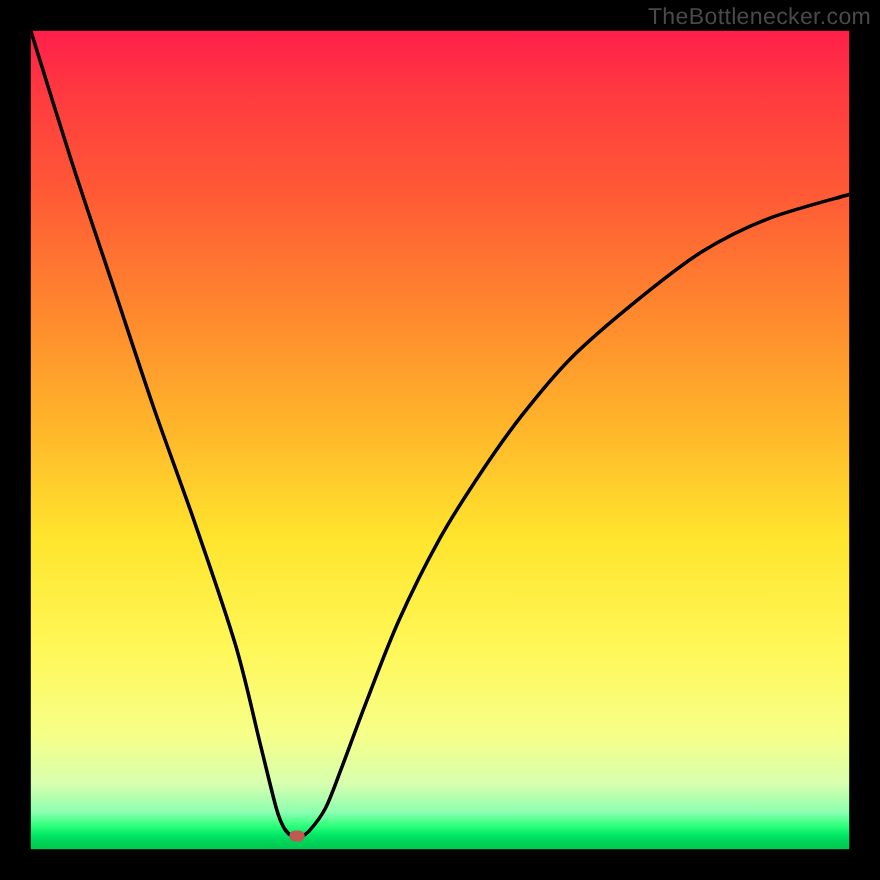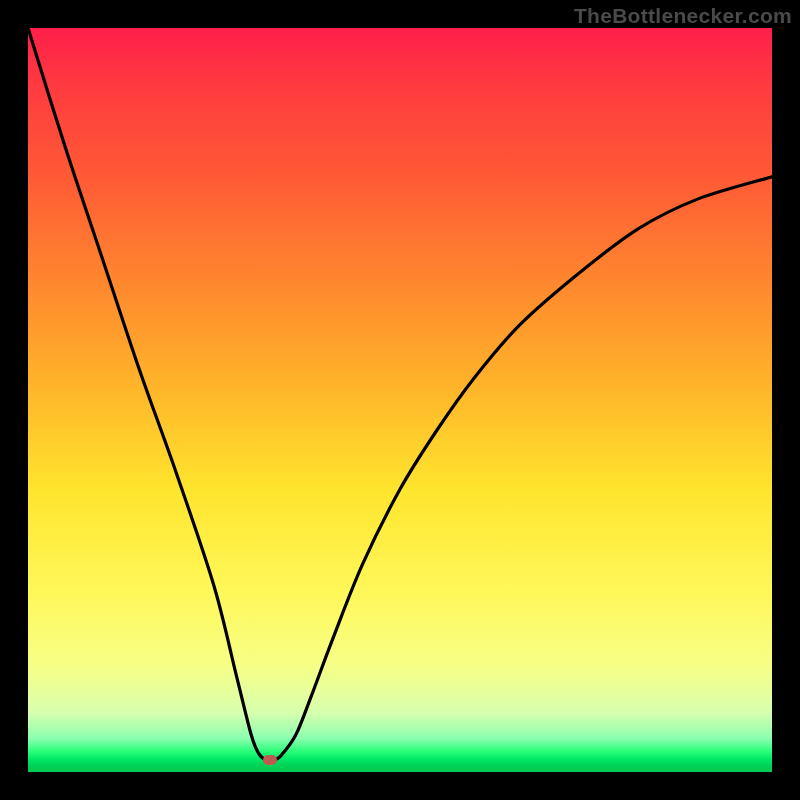--- a/index.html
+++ b/index.html
@@ -42,21 +42,21 @@
       #00d45a 99%,
       #00c94f 100%
     );
   }
   .watermark {
     position: absolute;
     top: 4px;
     right: 8px;
     color: #4a4a4a;
     font-size: 21px;
-    font-weight: 700;
+    font-weight: 400;
     letter-spacing: 0.3px;
     z-index: 5;
     user-select: none;
   }
   svg.curve {
     position: absolute;
     left: 0;
     top: 0;
     width: 744px;
     height: 744px;

